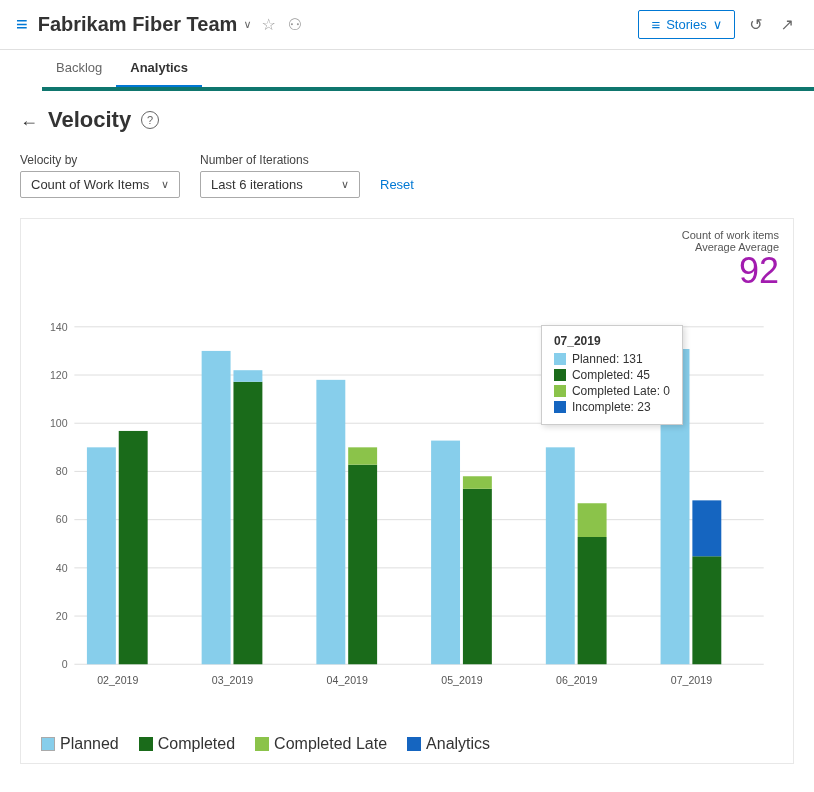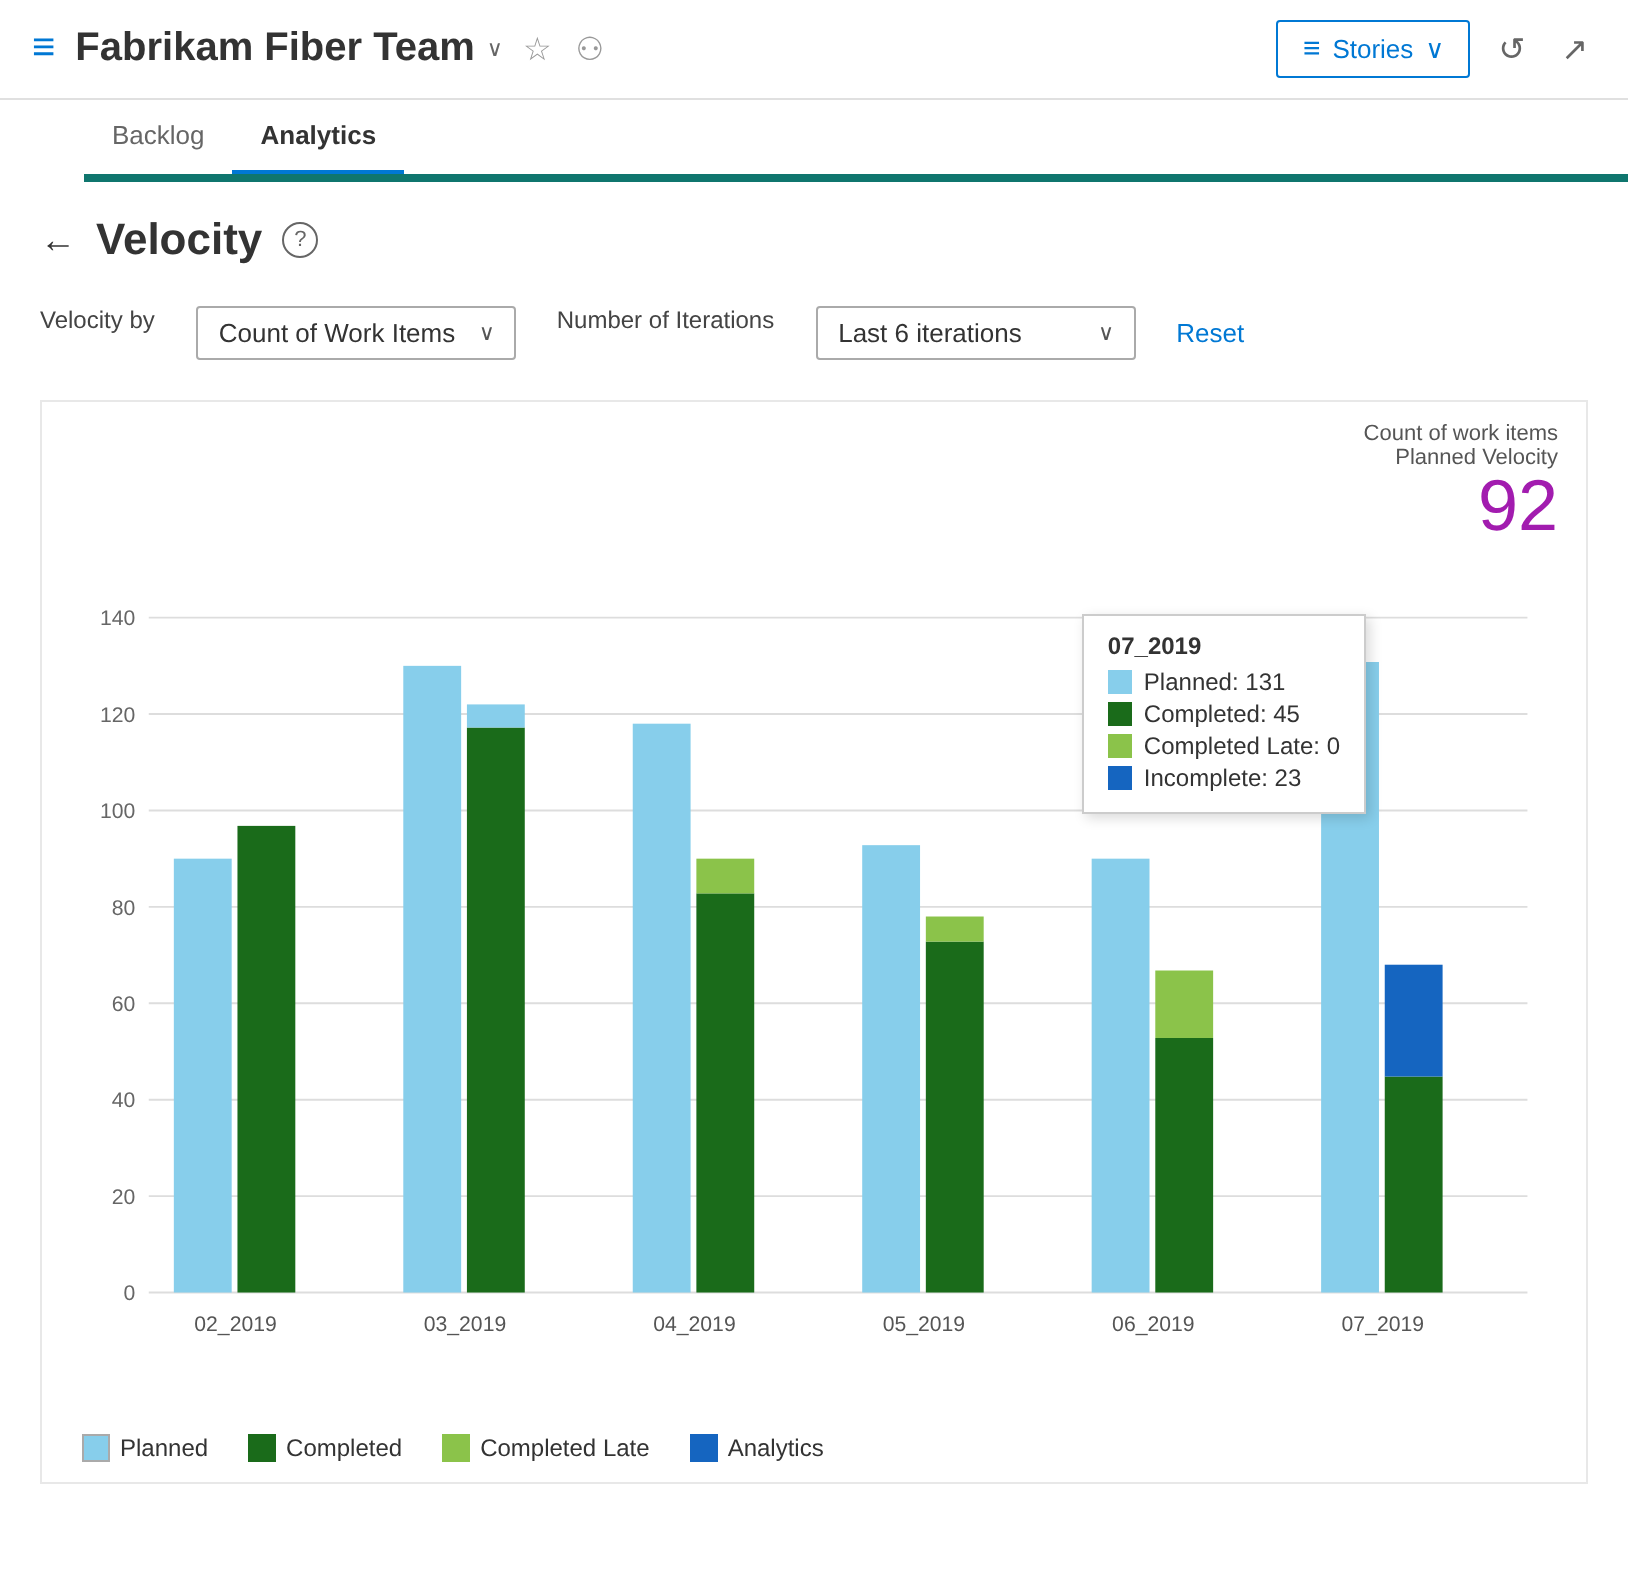--- a/index.html
+++ b/index.html
@@ -20,41 +20,41 @@
     .nav-tab { padding: 10px 14px; font-size: 13px; color: #666; cursor: pointer; border-bottom: 2px solid transparent; text-decoration: none; }
     .nav-tab.active { color: #333; font-weight: 600; border-bottom: 2px solid #0078d4; }
 
     .content { padding: 16px 20px; }
     .page-title-row { display: flex; align-items: center; gap: 10px; margin-bottom: 20px; }
     .back-btn { background: none; border: none; font-size: 18px; cursor: pointer; color: #333; }
     .page-title { font-size: 22px; font-weight: 600; }
     .help-icon { width: 18px; height: 18px; border-radius: 50%; border: 1px solid #666; display: inline-flex; align-items: center; justify-content: center; font-size: 11px; color: #666; cursor: pointer; }
 
     .filters-row { display: flex; align-items: flex-end; gap: 20px; margin-bottom: 20px; }
-    .filter-group { display: flex; flex-direction: row; gap: 21px; }
+    .filter-group { display: flex; flex-direction: column; gap: 4px; }
     .filter-label { font-size: 12px; color: #444; }
     .filter-select { display: flex; align-items: center; border: 1px solid #aaa; border-radius: 2px; padding: 5px 10px; font-size: 13px; cursor: pointer; background: #fff; gap: 8px; min-width: 160px; }
     .filter-select .chevron { margin-left: auto; font-size: 11px; color: #555; }
     .reset-btn { background: none; border: none; color: #0078d4; font-size: 13px; cursor: pointer; padding: 6px 0; }
 
     .chart-container { background: #fff; border: 1px solid #e8e8e8; padding: 10px 10px 10px 10px; position: relative; }
     .chart-meta { text-align: right; margin-bottom: 6px; padding-right: 4px; }
     .chart-meta-label { font-size: 11px; color: #555; }
     .chart-meta-value { font-size: 36px; font-weight: 300; color: #a21caf; line-height: 1; }
 
     .chart-area { position: relative; height: 430px; }
     svg.chart { width: 100%; height: 100%; }
 
     .tooltip-box { position: absolute; top: 30px; right: 100px; background: #fff; border: 1px solid #ccc; padding: 8px 12px; font-size: 12px; box-shadow: 2px 2px 6px rgba(0,0,0,0.15); }
     .tooltip-title { font-weight: 600; margin-bottom: 4px; }
     .tooltip-row { display: flex; align-items: center; gap: 6px; margin: 2px 0; }
     .tooltip-swatch { width: 12px; height: 12px; display: inline-block; }
 
     .legend { display: flex; align-items: center; gap: 20px; padding: 10px 0 0 10px; }
-    .legend-item { display: flex; align-items: center; gap: 5px; font-size: 12px; }
+    .legend-item { display: flex; align-items: center; gap: 5px; font-size: 16px; }
     .legend-swatch { width: 14px; height: 14px; display: inline-block; }
   </style>
 </head>
 <body>
 
 <div class="header">
   <span class="header-icon">≡</span>
   <span class="team-name">Fabrikam Fiber Team</span>
   <span class="chevron-icon">∨</span>
   <div class="header-actions">
@@ -98,21 +98,21 @@
         <span>Last 6 iterations</span>
         <span class="chevron">∨</span>
       </div>
     </div>
     <button class="reset-btn">Reset</button>
   </div>
 
   <div class="chart-container">
     <div class="chart-meta">
       <div class="chart-meta-label">Count of work items</div>
-      <div class="chart-meta-label">Planned Velocity</div>
+      <div class="chart-meta-label">Average Average</div>
       <div class="chart-meta-value">92</div>
     </div>
 
     <div class="chart-area">
       <svg class="chart" viewBox="0 0 780 420" preserveAspectRatio="xMidYMid meet">
 
         <line x1="45" y1="370" x2="760" y2="370" stroke="#ddd" stroke-width="1"></line>
         <line x1="45" y1="320" x2="760" y2="320" stroke="#ddd" stroke-width="1"></line>
         <line x1="45" y1="270" x2="760" y2="270" stroke="#ddd" stroke-width="1"></line>
         <line x1="45" y1="220" x2="760" y2="220" stroke="#ddd" stroke-width="1"></line>

